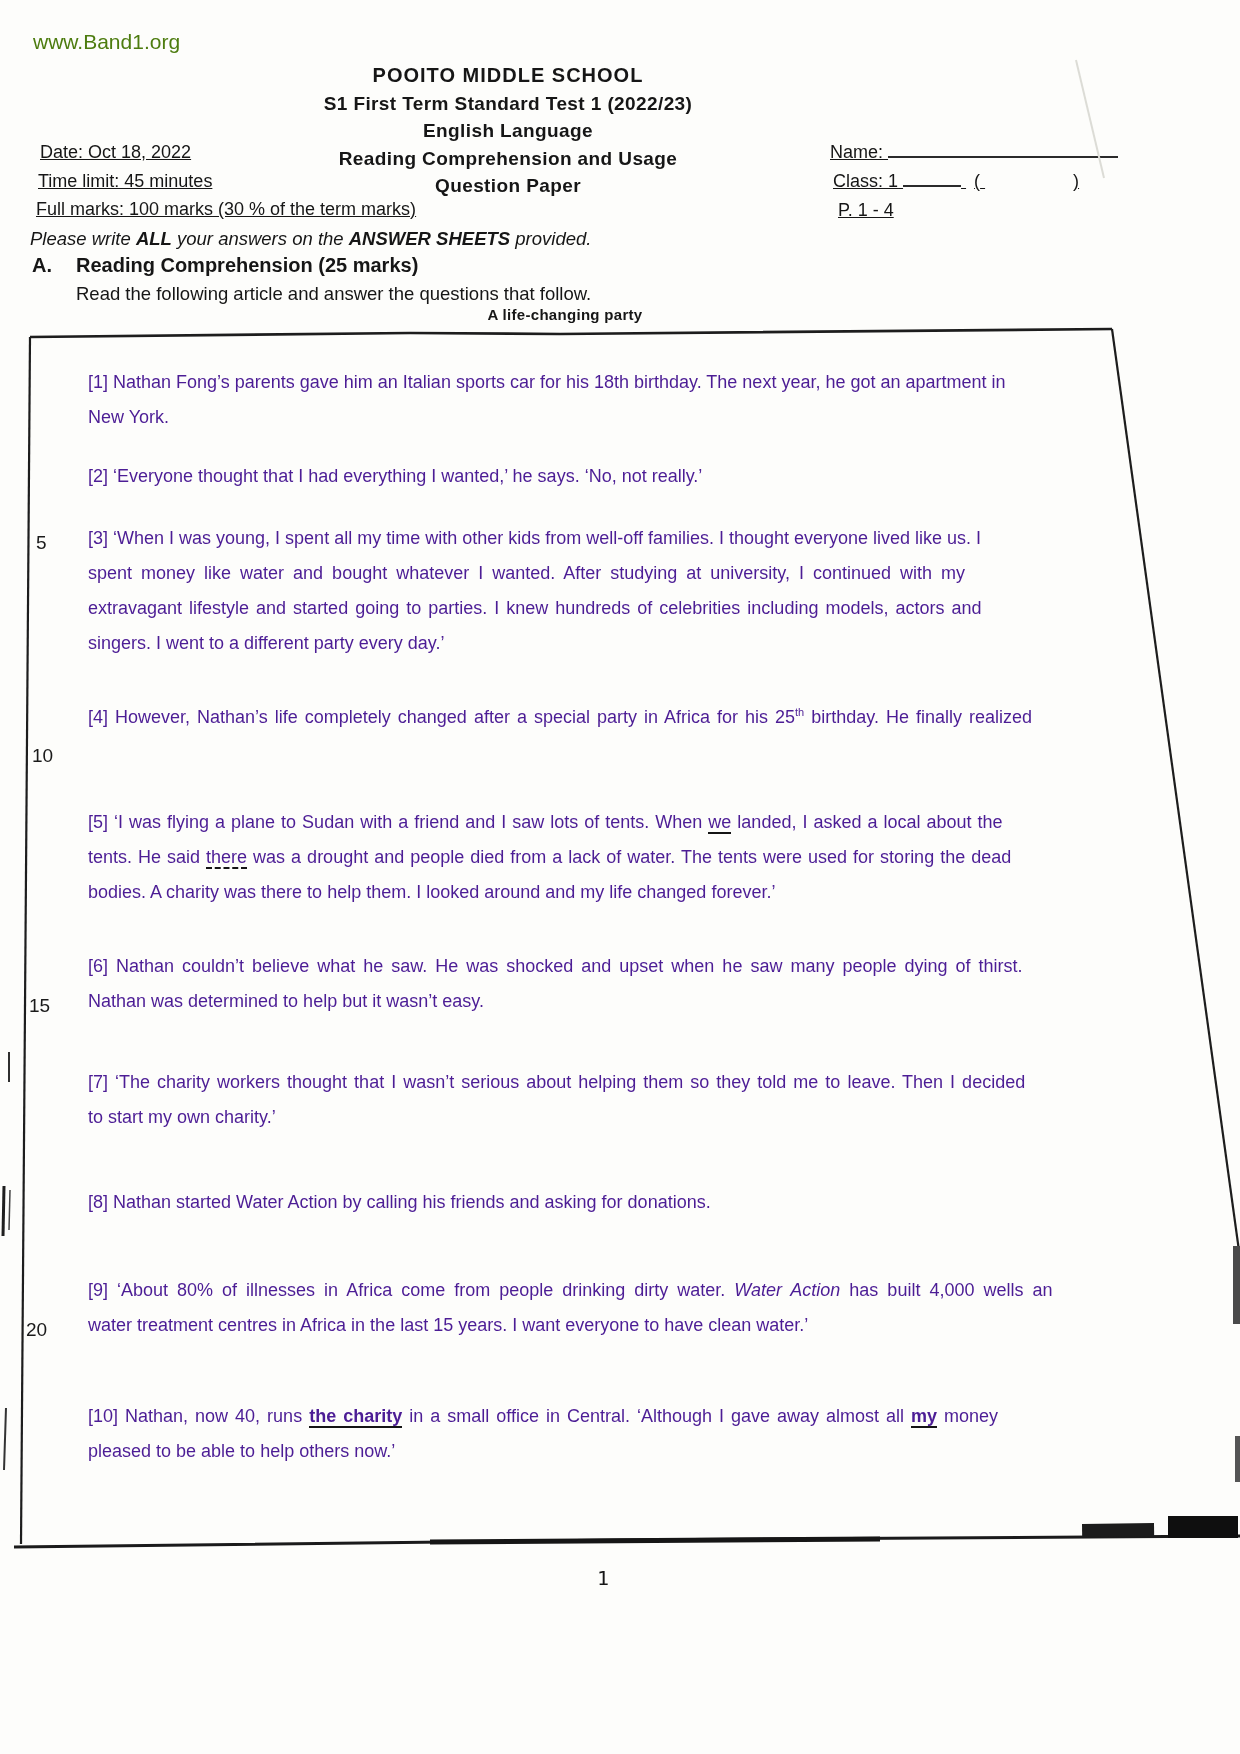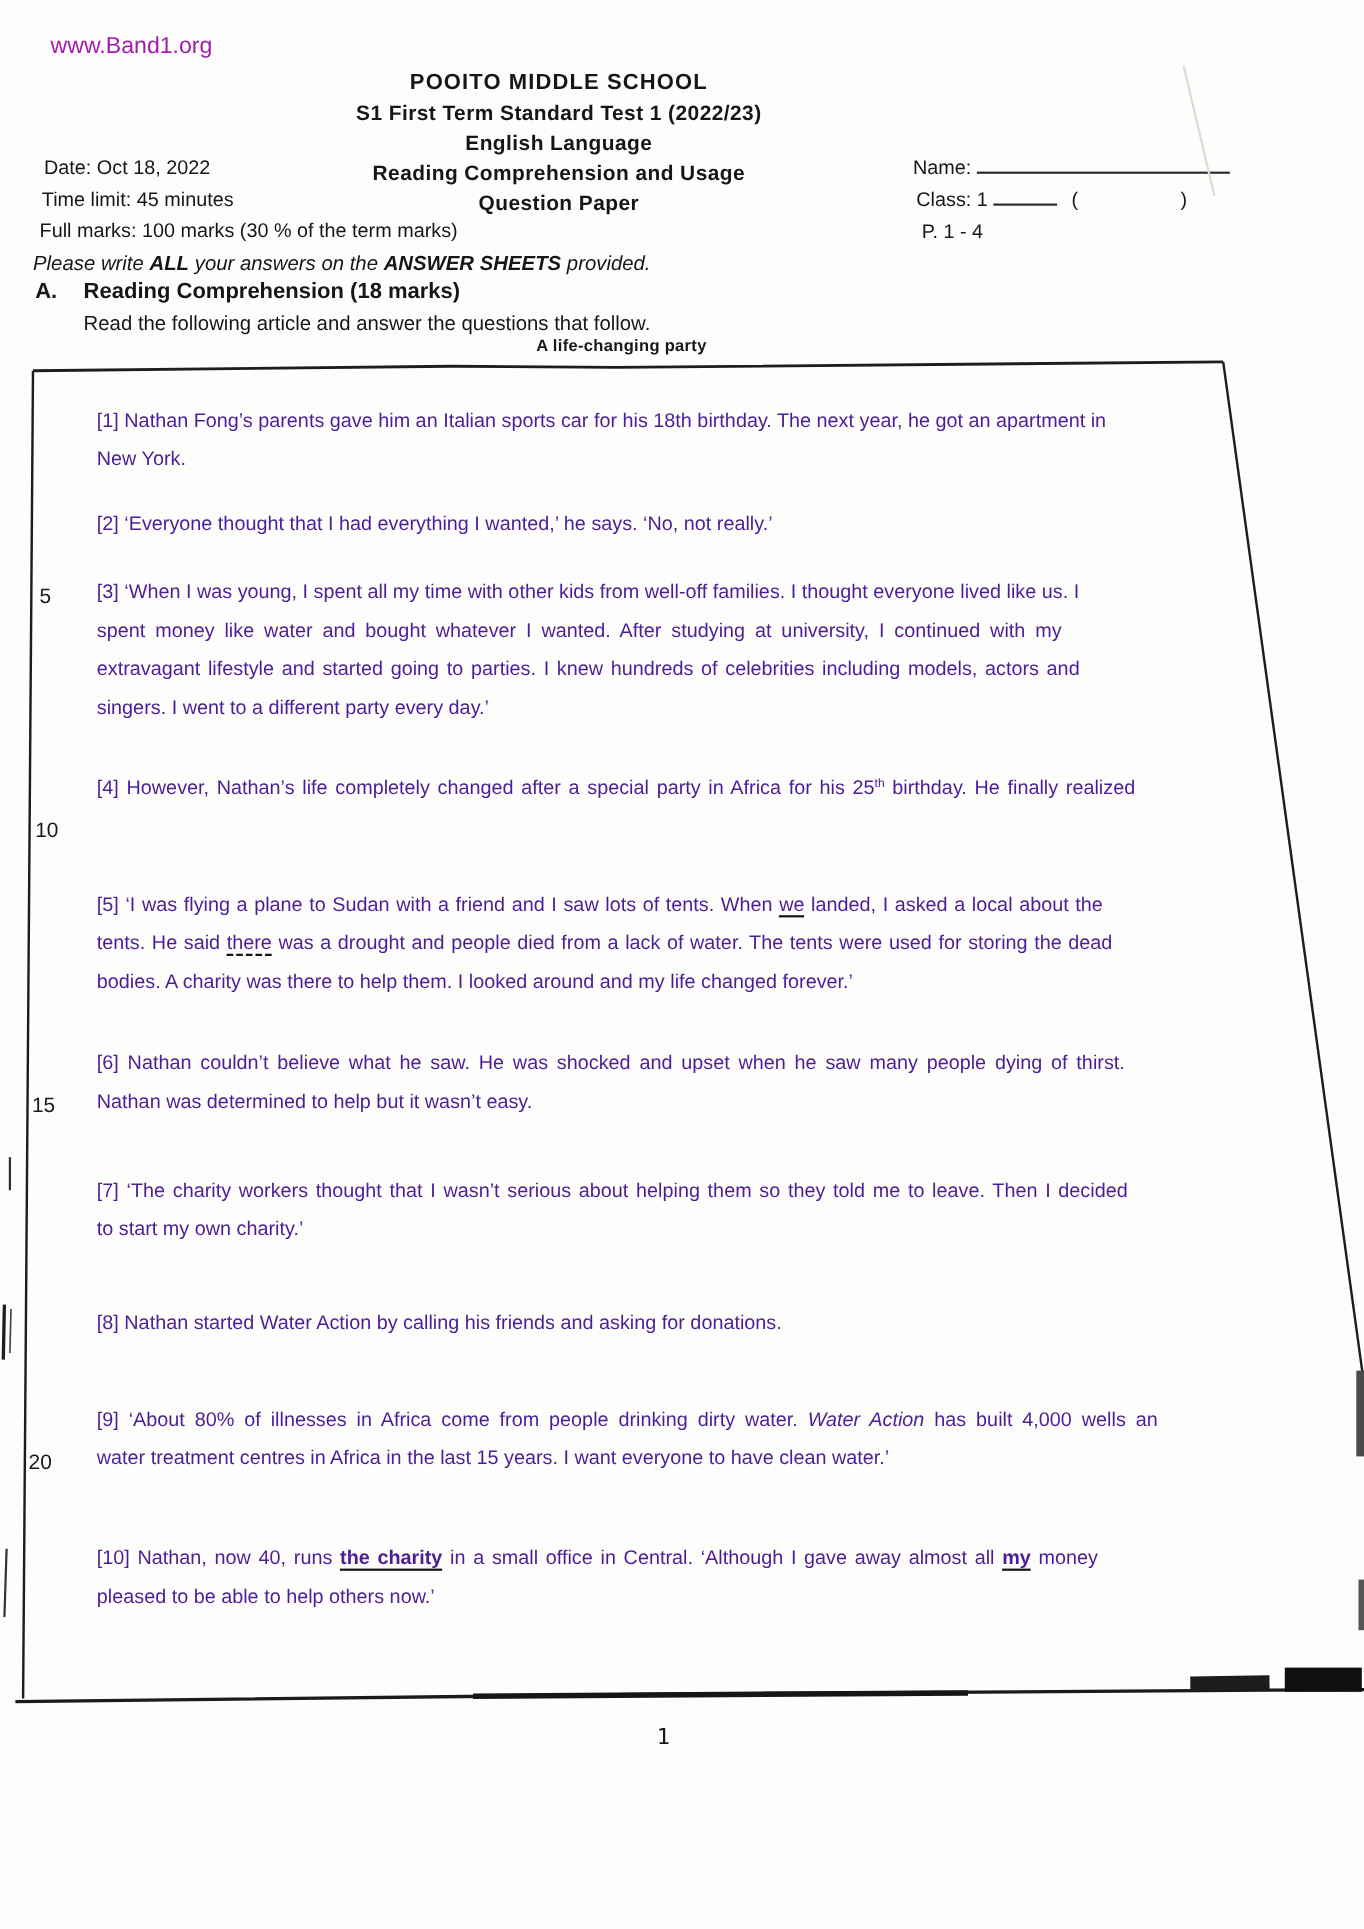--- a/index.html
+++ b/index.html
@@ -3,26 +3,26 @@
 <meta charset="utf-8">
 <style>
   html,body{margin:0;padding:0;}
   body{
     width:1240px;height:1754px;position:relative;overflow:hidden;
     background:#fdfdfb;color:#161616;
     font-family:"Liberation Sans",sans-serif;
   }
   .abs{position:absolute;}
   
-  .watermark{left:46px;top:30px;font-size:21px;color:#a21caf;}
+  .watermark{left:33px;top:30px;font-size:21px;color:#4d7c0f;}
   .hdrblock{left:138px;top:62px;width:740px;text-align:center;font-weight:bold;}
   .hdrblock div{line-height:27.5px;}
   .school{font-size:20px;letter-spacing:1px;}
   .hline{font-size:19px;letter-spacing:.4px;}
-  .meta{font-size:18px;}
+  .meta{font-size:18px;text-decoration:underline;}
   .metaL1{left:40px;top:142px;}
   .metaL2{left:38px;top:171px;}
   .metaL3{left:36px;top:199px;}
   .metaR1{left:830px;top:142px;}
   .metaR2{left:833px;top:171px;}
   .metaR3{left:838px;top:200px;}
   .wline{display:inline-block;border-bottom:2px solid #2b2b2b;height:14px;vertical-align:baseline;}
   .instr{left:30px;top:228px;font-size:18.5px;font-style:italic;}
   .secA{left:32px;top:254px;font-weight:bold;font-size:20px;}
   .secT{left:76px;top:254px;font-weight:bold;font-size:20px;}
@@ -60,21 +60,21 @@
   <span>Class: 1</span>
   <span class="wline" style="width:58px"></span>
   <span style="margin-left:8px">(</span>
   <span style="margin-left:88px">)</span>
 </div>
 <div class="abs meta metaR3">P. 1 - 4</div>
 
 <div class="abs instr" id="instruction-line"><span style="font-style: italic;">Please write </span><span style="font-weight: bold; font-style: italic;">ALL</span><span style="font-style: italic;"> your answers on the </span><span style="font-weight: bold; font-style: italic;">ANSWER SHEETS</span><span style="font-style: italic;"> provided.</span></div>
 
 <div class="abs secA">A.</div>
-<div class="abs secT">Reading Comprehension (18 marks)</div>
+<div class="abs secT">Reading Comprehension (25 marks)</div>
 <div class="abs secSub">Read the following article and answer the questions that follow.</div>
 
 <svg class="abs overlay" width="1240" height="1754" viewBox="0 0 1240 1754">
 
   <line x1="1076" y1="60" x2="1104" y2="178" stroke="#dcdcd6" stroke-width="2"></line>
 
   <polyline points="30,337 410,333 560,334 1112,329" fill="none" stroke="#1d1d1d" stroke-width="2.6"></polyline>
   <line x1="30" y1="337" x2="21" y2="1544" stroke="#1d1d1d" stroke-width="2.2"></line>
   <line x1="1112" y1="329" x2="1240" y2="1258" stroke="#1d1d1d" stroke-width="2.2"></line>
   <polyline points="14,1547 620,1540 1240,1536" fill="none" stroke="#1b1b1b" stroke-width="3"></polyline>

